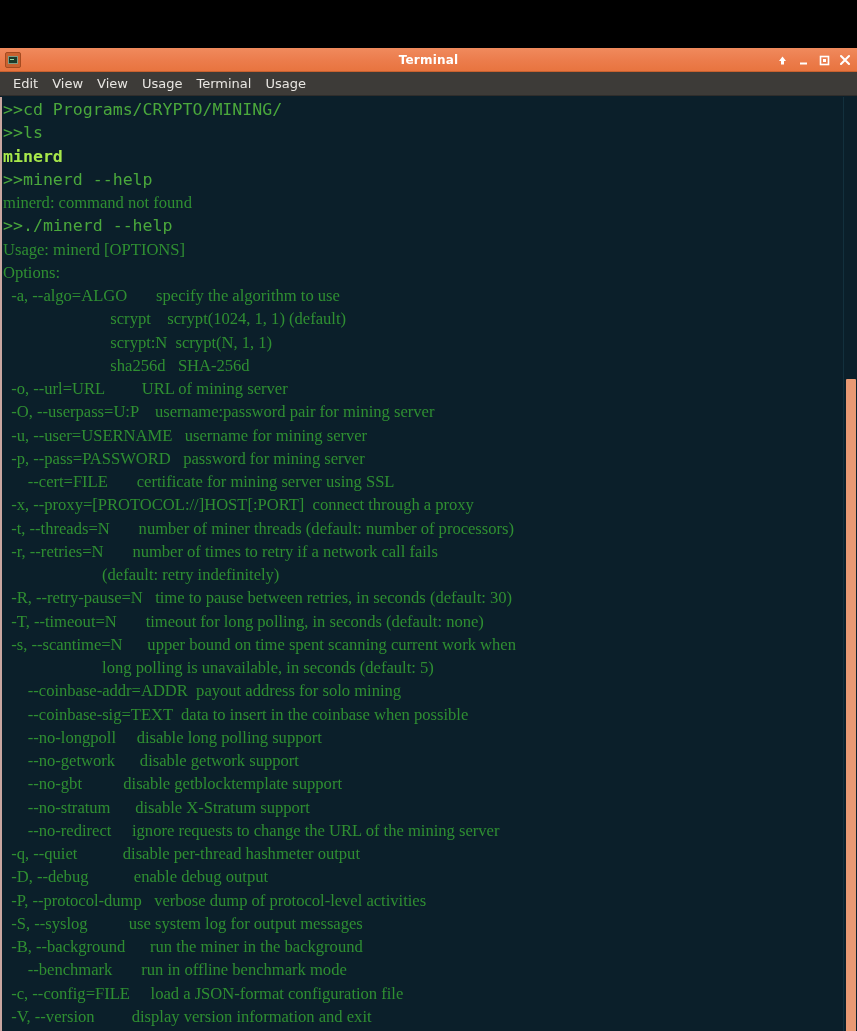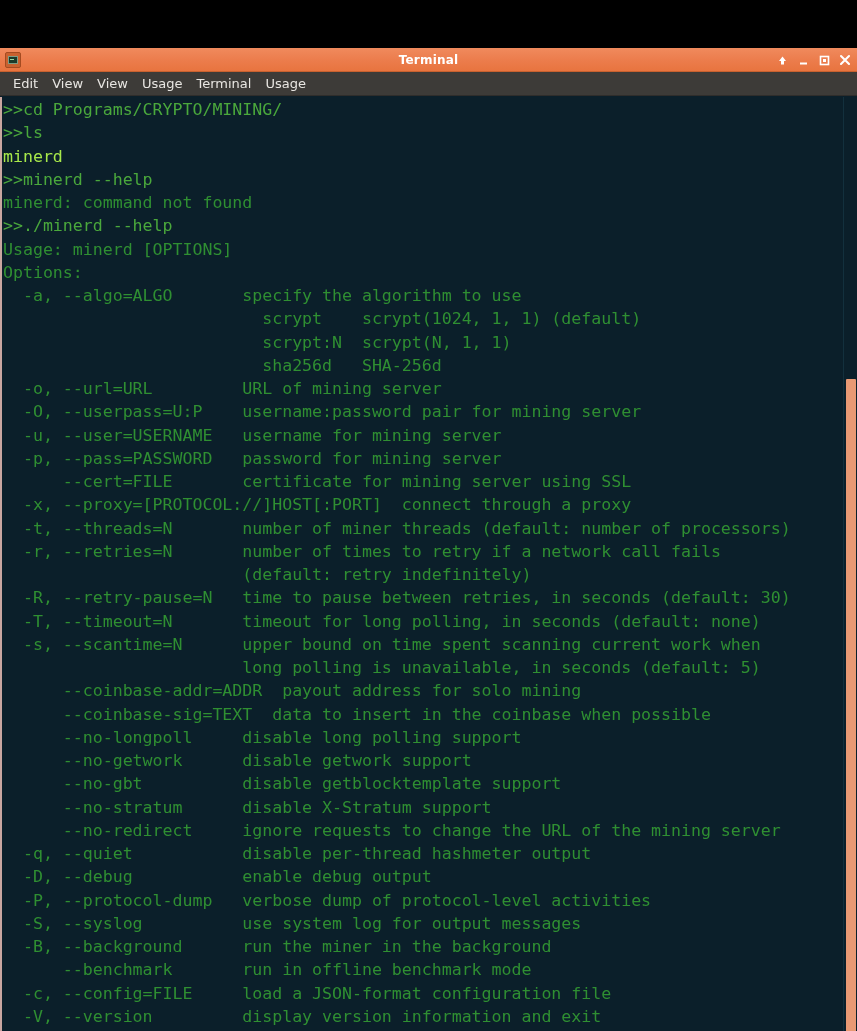--- a/index.html
+++ b/index.html
@@ -136,23 +136,23 @@
   }
   #screen {
     font-family: "DejaVu Sans Mono", "Liberation Mono", monospace;
     font-size: 16.6px;
     line-height: 23.25px;
     white-space: pre;
     color: #2e8b2e;
     letter-spacing: -0.02px;
   }
   .line { height: 23.25px; overflow: hidden; }
-  .c-out    { color: #2f8f32; }
+  .c-out    { color: #2f8f32; font-family: Liberation Serif, serif; }
   .c-prompt { color: #4aa83c; }
-  .c-file   { color: #a7e84a; font-weight: normal; }
+  .c-file   { color: #a7e84a; font-weight: bold; }
 
   
   #scrollbar {
     width: 14px;
     flex: none;
     background: #0b1f2a;
     position: relative;
     border-left: 1px solid #13303d;
     box-sizing: border-box;
   }

